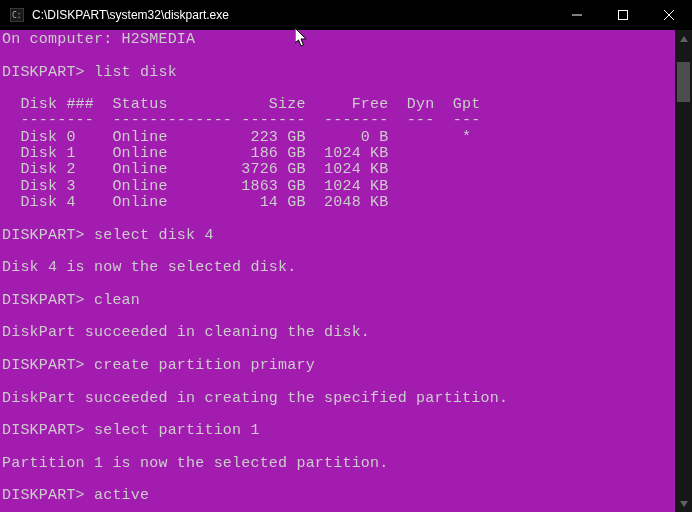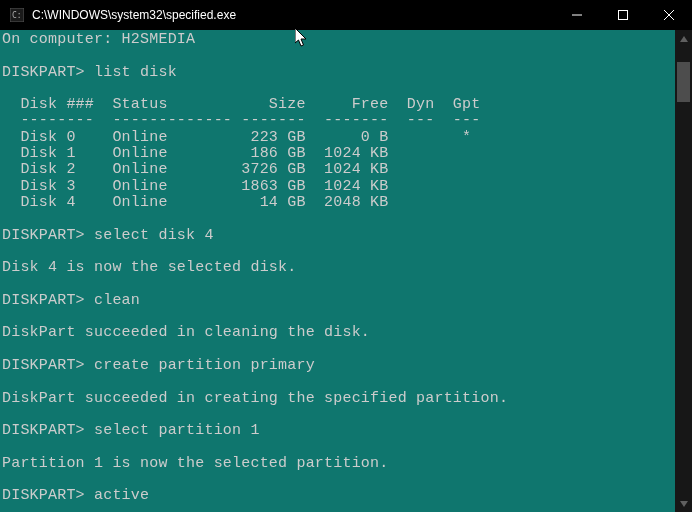--- a/index.html
+++ b/index.html
@@ -45,21 +45,21 @@
     height: 100%;
     display: flex;
     align-items: center;
     justify-content: center;
     color: #ffffff;
   }
   .win-btn svg { display: block; }
   .terminal {
     position: relative;
     height: calc(512px - 30px);
-    background: #0f766e;
+    background: #a21caf;
     padding: 2px 0 2px 2px;
     white-space: pre;
     line-height: 16.3px;
     overflow: hidden;
     letter-spacing: 0.2px;
   }
   .scrollbar-track {
     position: absolute;
     top: 30px;
     right: 0;
@@ -93,21 +93,21 @@
 </head>
 <body>
 
 <div class="titlebar">
   <div class="icon-slot">
     <svg width="14" height="14" viewBox="0 0 14 14">
       <rect x="0" y="0" width="14" height="14" fill="#1a1a1a" stroke="#555" stroke-width="1"></rect>
       <text x="2" y="10" font-size="8" fill="#aaa" font-family="monospace">C:</text>
     </svg>
   </div>
-  <div class="title-text">C:\WINDOWS\system32\specified.exe</div>
+  <div class="title-text">C:\DISKPART\system32\diskpart.exe</div>
   <div class="win-controls">
     <div class="win-btn">
       <svg width="10" height="10" viewBox="0 0 10 10">
           <line x1="0" y1="5" x2="10" y2="5" stroke="#fff" stroke-width="1"></line>
         </svg>
     </div>
     <div class="win-btn">
       <svg width="10" height="10" viewBox="0 0 10 10">
           <rect x="0.5" y="0.5" width="9" height="9" fill="none" stroke="#fff" stroke-width="1"></rect>
         </svg>

